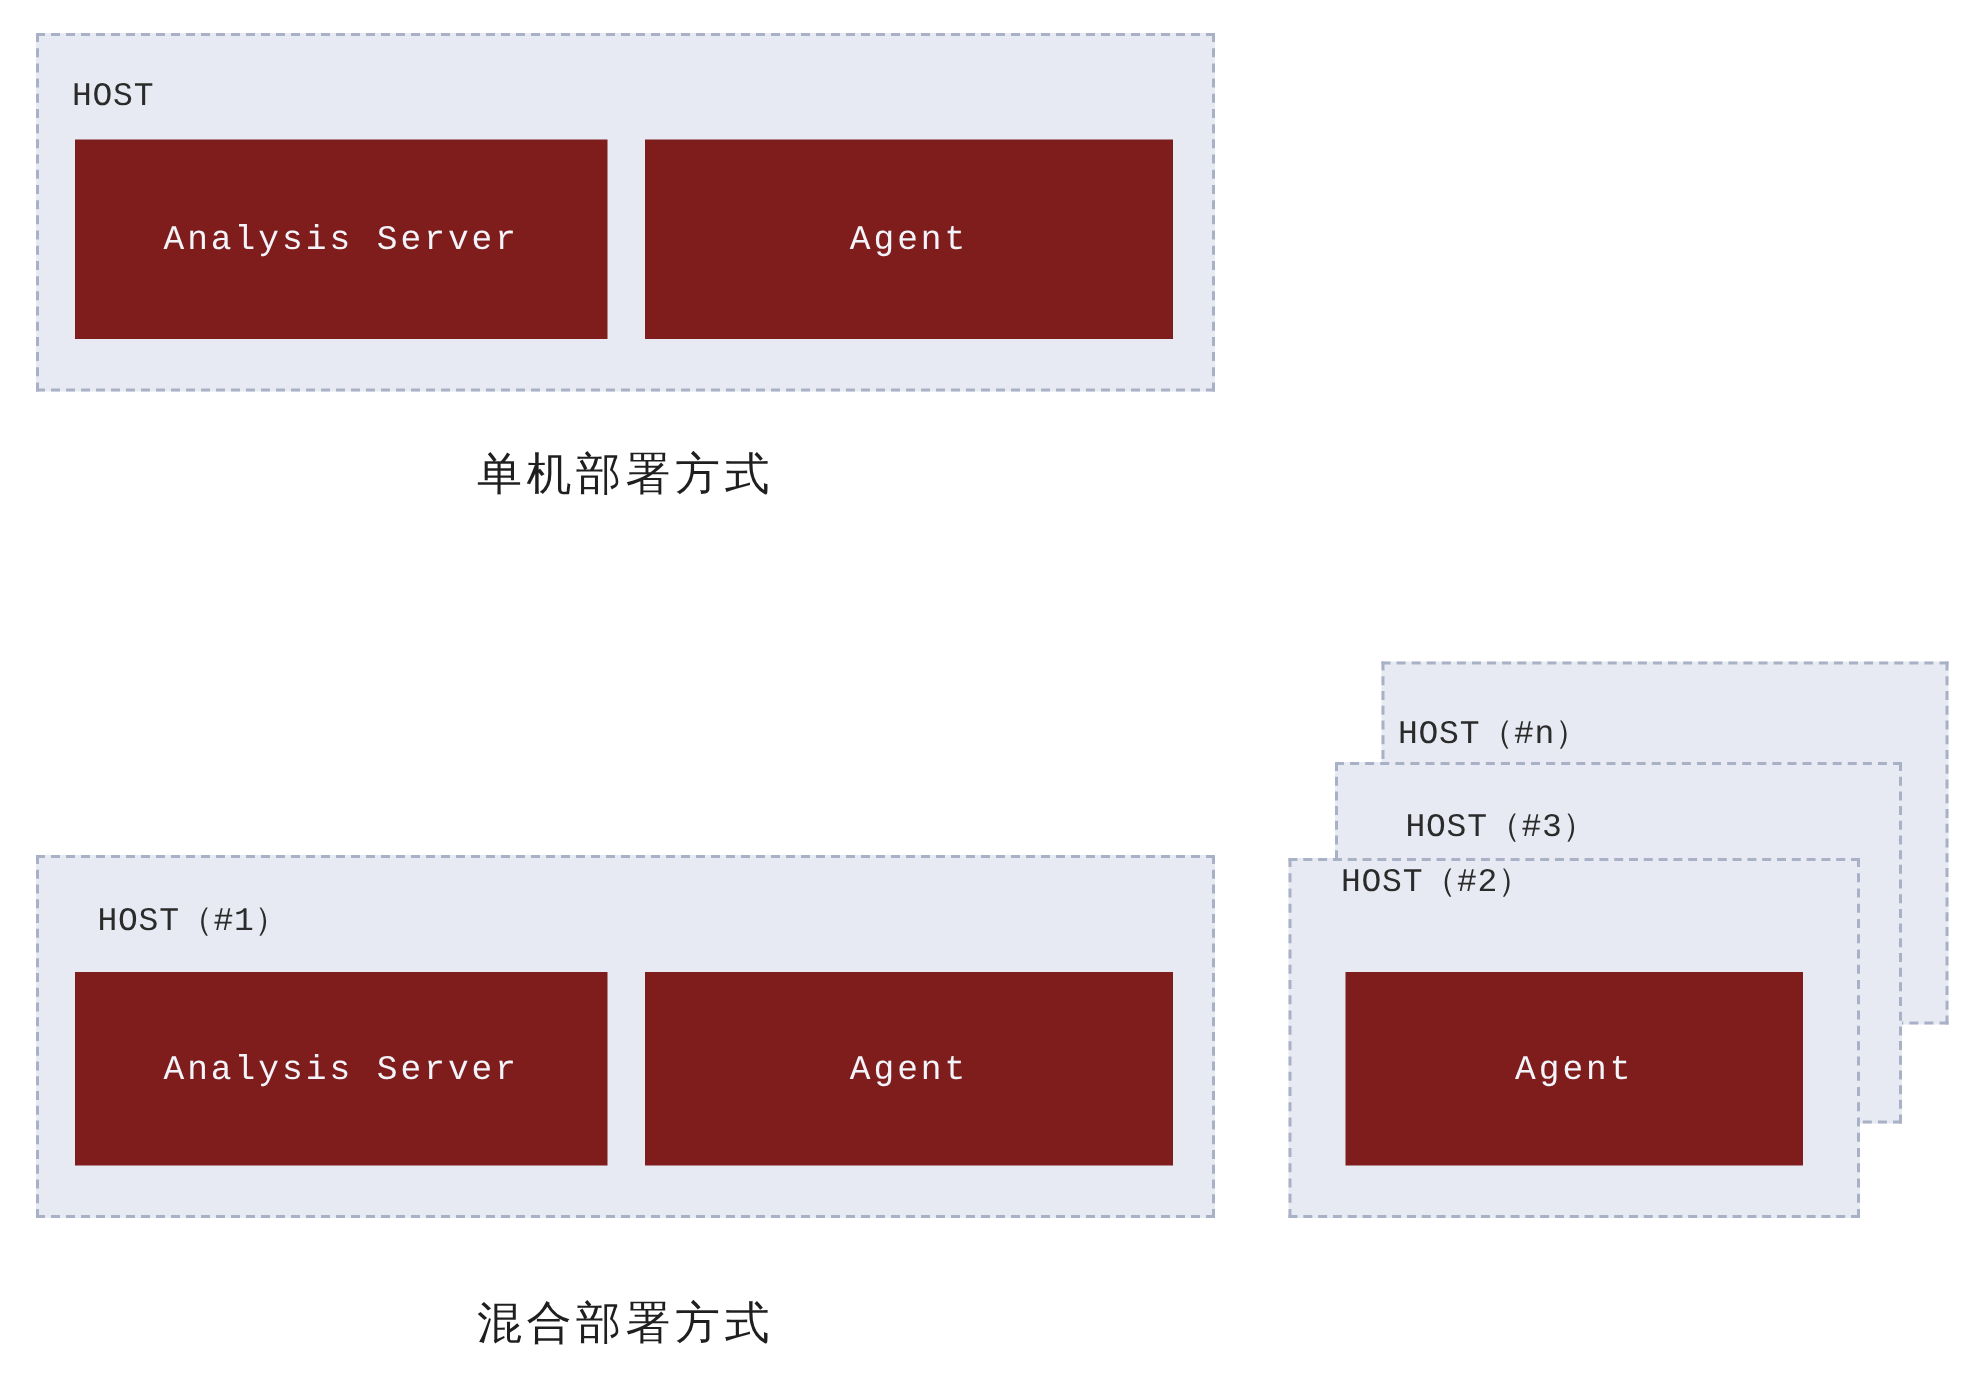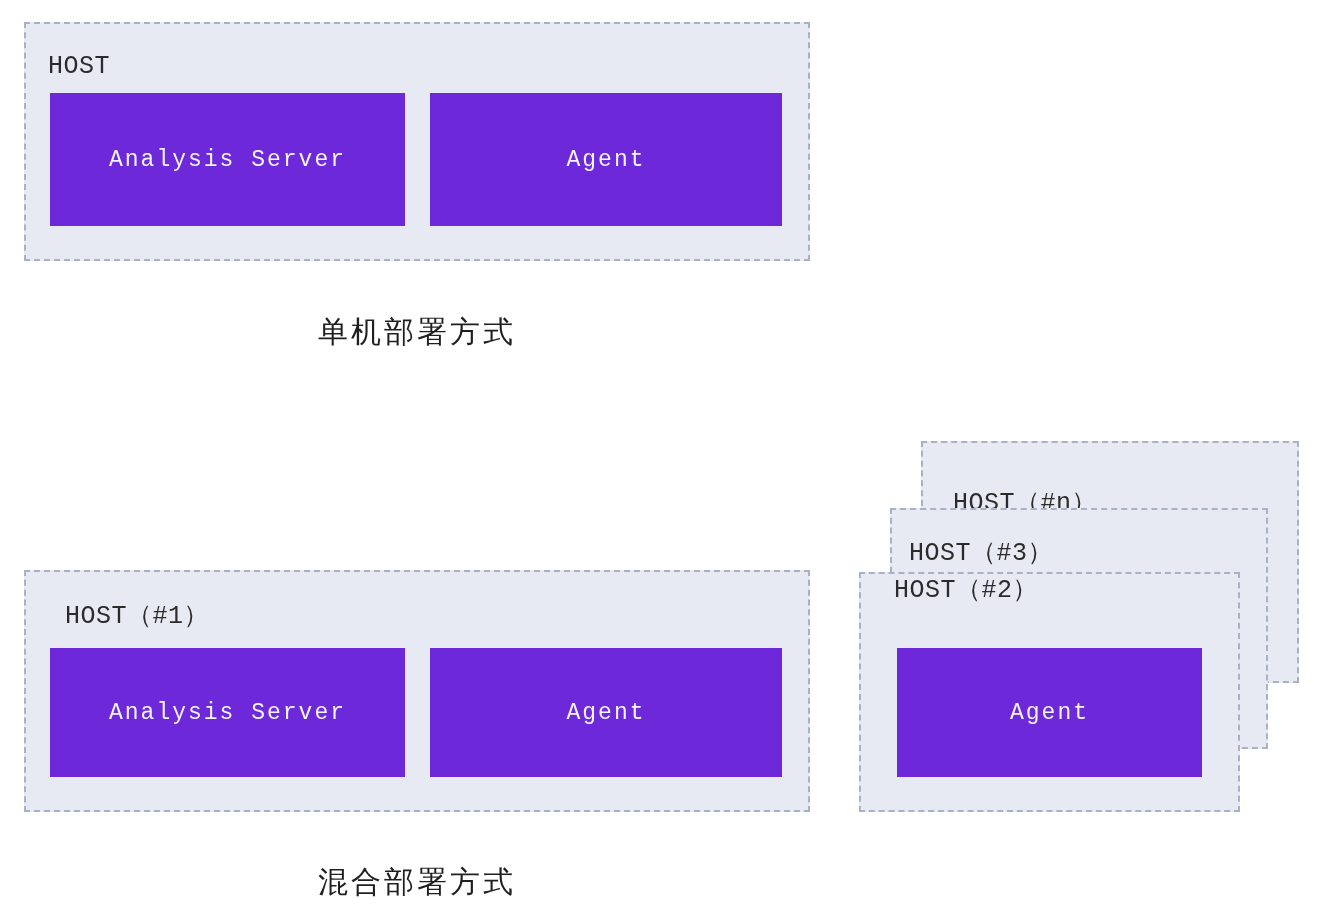--- a/index.html
+++ b/index.html
@@ -19,29 +19,29 @@
   
   .host-box {
     position: absolute;
     box-sizing: border-box;
     background: #e7eaf2;
     border: 2px dashed #a9b1c6;
   }
   .host-label {
     position: absolute;
     font-family: "Liberation Mono", "DejaVu Sans Mono", monospace;
-    font-size: 25px;
+    font-size: 22px;
     letter-spacing: 0.5px;
     color: #2b2b2b;
     white-space: nowrap;
   }
   .unit-box {
     position: absolute;
     box-sizing: border-box;
-    background: #6d28d9;
+    background: #7f1d1d;
     display: flex;
     align-items: center;
     justify-content: center;
   }
   .unit-label {
     font-family: "Liberation Mono", "DejaVu Sans Mono", monospace;
     font-size: 23px;
     letter-spacing: 2px;
     color: #f2f4fa;
     white-space: nowrap;
@@ -54,33 +54,33 @@
     color: #1f1f1f;
     white-space: nowrap;
     text-align: center;
   }
 
   
   #sec1-host      { left: 24px;  top: 22px;  width: 786px; height: 239px; }
   #sec1-host-lbl  { left: 48px;  top: 52px; }
   #sec1-analysis  { left: 50px;  top: 93px;  width: 355px; height: 133px; }
   #sec1-agent     { left: 430px; top: 93px;  width: 352px; height: 133px; }
-  #cap1           { left: 24px;  top: 296px; width: 786px; margin-top: 16px; }
+  #cap1           { left: 24px;  top: 296px; width: 786px; }
 
   
   #sec2-host1     { left: 24px;  top: 570px; width: 786px; height: 242px; }
   #sec2-host1-lbl { left: 48px;  top: 598px; margin-left: 17px; }
   #sec2-analysis  { left: 50px;  top: 648px; width: 355px; height: 129px; }
   #sec2-agent     { left: 430px; top: 648px; width: 352px; height: 129px; }
 
   
   #sec2-hostn     { left: 921px; top: 441px; width: 378px; height: 242px; z-index: 1; }
-  #sec2-hostn-lbl { left: 953px; top: 473px;  z-index: 1; margin-top: 12px; }
+  #sec2-hostn-lbl { left: 932px; top: 473px;  z-index: 1; }
   #sec2-host3     { left: 890px; top: 508px; width: 378px; height: 241px; z-index: 2; }
-  #sec2-host3-lbl { left: 909px; top: 535px;  z-index: 2; }
+  #sec2-host3-lbl { left: 937px; top: 535px;  z-index: 2; }
   #sec2-host2     { left: 859px; top: 572px; width: 381px; height: 240px; z-index: 3; }
   #sec2-host2-lbl { left: 894px; top: 572px;  z-index: 3; }
   #sec2-agent2    { left: 897px; top: 648px; width: 305px; height: 129px; z-index: 4; }
 
   #cap2           { left: 24px;  top: 862px; width: 786px; }
 </style>
 </head>
 <body>
 
 <div class="host-box" id="sec1-host"></div>

